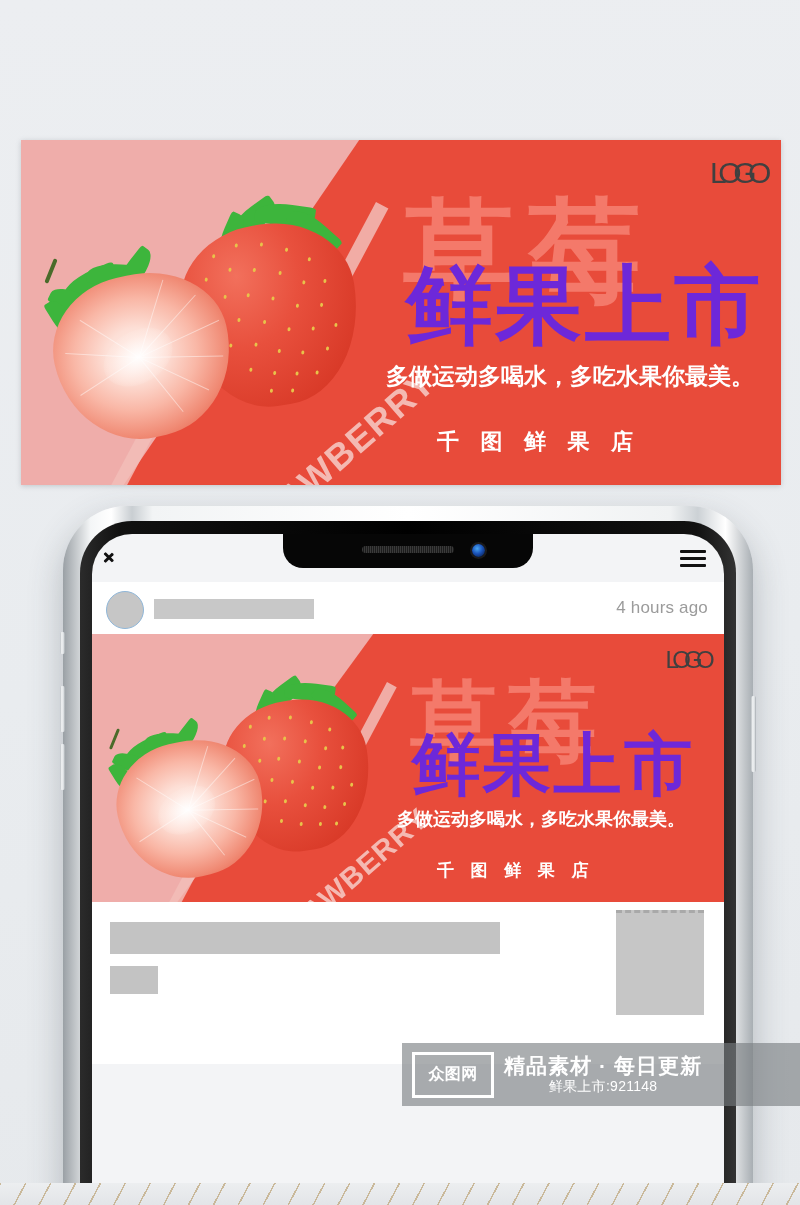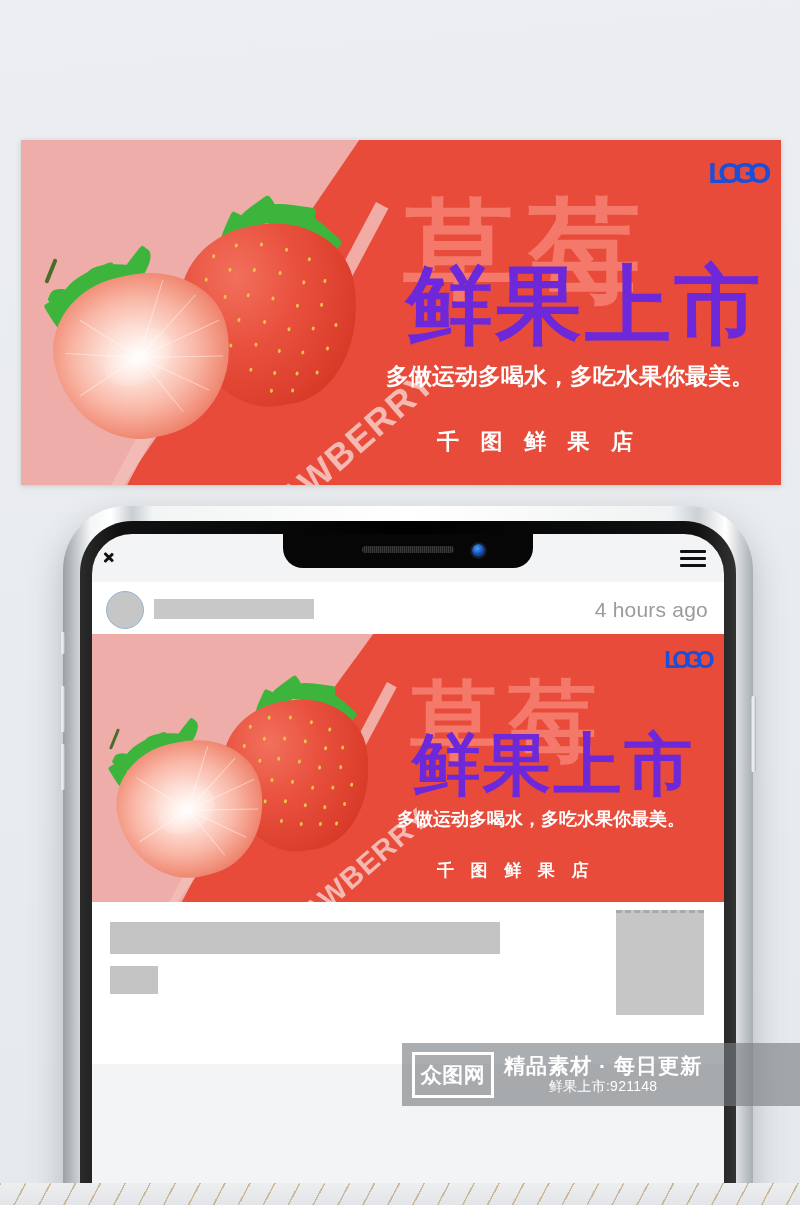--- a/index.html
+++ b/index.html
@@ -33,21 +33,21 @@
     position:absolute;color:#6d28d9;font-weight:700;white-space:nowrap;
     line-height:1;letter-spacing:.02em;
   }
   .banner .subline{
     position:absolute;color:#ffffff;font-weight:700;white-space:nowrap;line-height:1;
   }
   .banner .shopline{
     position:absolute;color:#ffffff;font-weight:700;white-space:nowrap;line-height:1;
   }
   .banner .logo{
-    position:absolute;color:#1d4ed8;font-weight:700;line-height:1;
+    position:absolute;color:#404040;font-weight:400;line-height:1;
     white-space:nowrap;letter-spacing:-0.28em;
   }
 
   
   .berrywrap{position:absolute;}
   .leafgrp{position:absolute;}
   .leaf{position:absolute;background:#3db53c;border-radius:60% 10% 60% 10%;}
   .stem{position:absolute;background:#4a6b2a;border-radius:3px;}
   .bwhole{
     position:absolute;border-radius:48% 48% 46% 46%/40% 40% 60% 60%;
@@ -121,21 +121,21 @@
   .hamburger span:nth-child(3){top:14px;}
 
   .postcard{position:absolute;left:0;top:48px;width:632px;height:632px;background:#fff;}
   .posthead{position:relative;height:52px;}
   .avatar{
     position:absolute;left:14px;top:9px;width:36px;height:36px;border-radius:50%;
     background:#c6c6c6;border:1.5px solid #8fb6d8;
   }
   .namebar{position:absolute;left:62px;top:17px;width:160px;height:20px;background:#c8c8c8;}
   .timeago{
-    position:absolute;right:16px;top:16px;font-size:21px;color:#9b9b9b;letter-spacing:.01em;
+    position:absolute;right:16px;top:16px;font-size:17px;color:#9b9b9b;letter-spacing:.01em;
   }
   #phonebanner{position:absolute;left:0;top:52px;width:632px;height:268px;}
   .bodyblocks{position:absolute;left:0;top:322px;width:632px;}
   .blk1{position:absolute;left:18px;top:18px;width:390px;height:32px;background:#c3c3c3;}
   .blk2{position:absolute;left:18px;top:62px;width:48px;height:28px;background:#c3c3c3;}
   .thumb{
     position:absolute;right:20px;top:6px;width:88px;height:102px;background:#c6c6c6;
     border-top:3px dashed #a9a9a9;
   }
   .sheetgap{position:absolute;left:0;top:482px;width:632px;height:150px;background:#f3f4f6;}
@@ -145,21 +145,21 @@
 
   
   #watermark{
     position:absolute;left:402px;top:1043px;width:398px;height:63px;
     background:rgba(120,124,128,.62);display:flex;align-items:center;gap:10px;padding:0 10px;
     box-sizing:border-box;
   }
   .wm-logo{
     width:82px;height:46px;border:3px solid #fff;box-sizing:border-box;
     display:flex;align-items:center;justify-content:center;color:#fff;
-    font-size:21px;font-weight:700;letter-spacing:.02em;
+    font-size:16px;font-weight:700;letter-spacing:.02em;
   }
   .wm-txt{display:flex;flex-direction:column;justify-content:center;color:#fff;}
   .wm-l1{font-size:21px;font-weight:700;letter-spacing:.05em;line-height:1.15;}
   .wm-l2{font-size:14px;letter-spacing:.02em;line-height:1.2;text-align:center;}
 
   
   #desk{
     position:absolute;left:0;bottom:0;width:800px;height:22px;
     background:
       repeating-linear-gradient(118deg, rgba(196,176,140,.85) 0 1.5px, rgba(255,255,255,0) 1.5px 22px),

